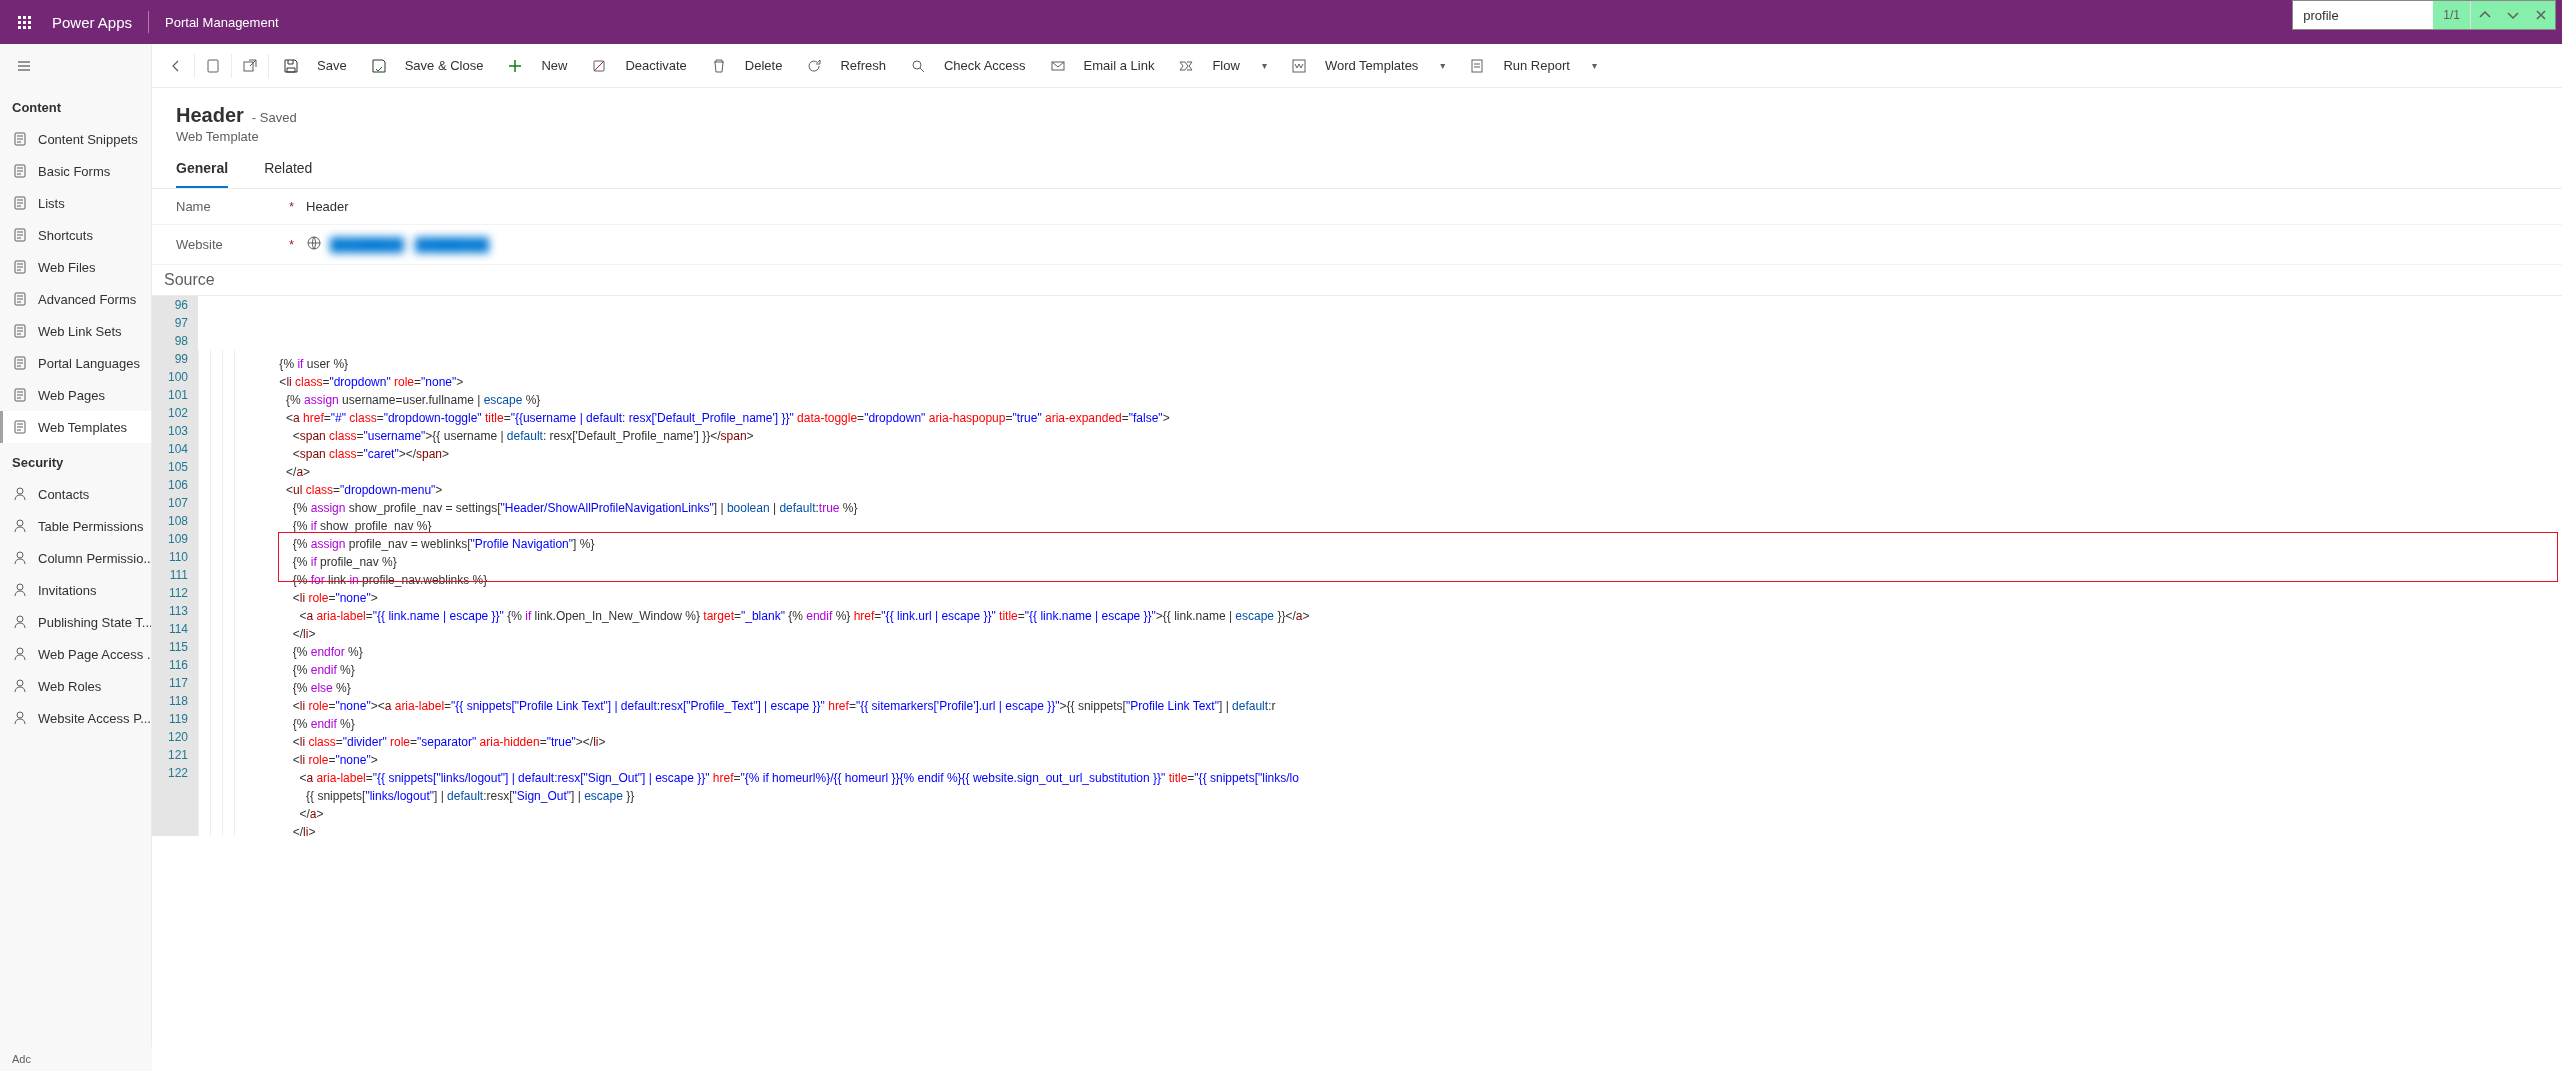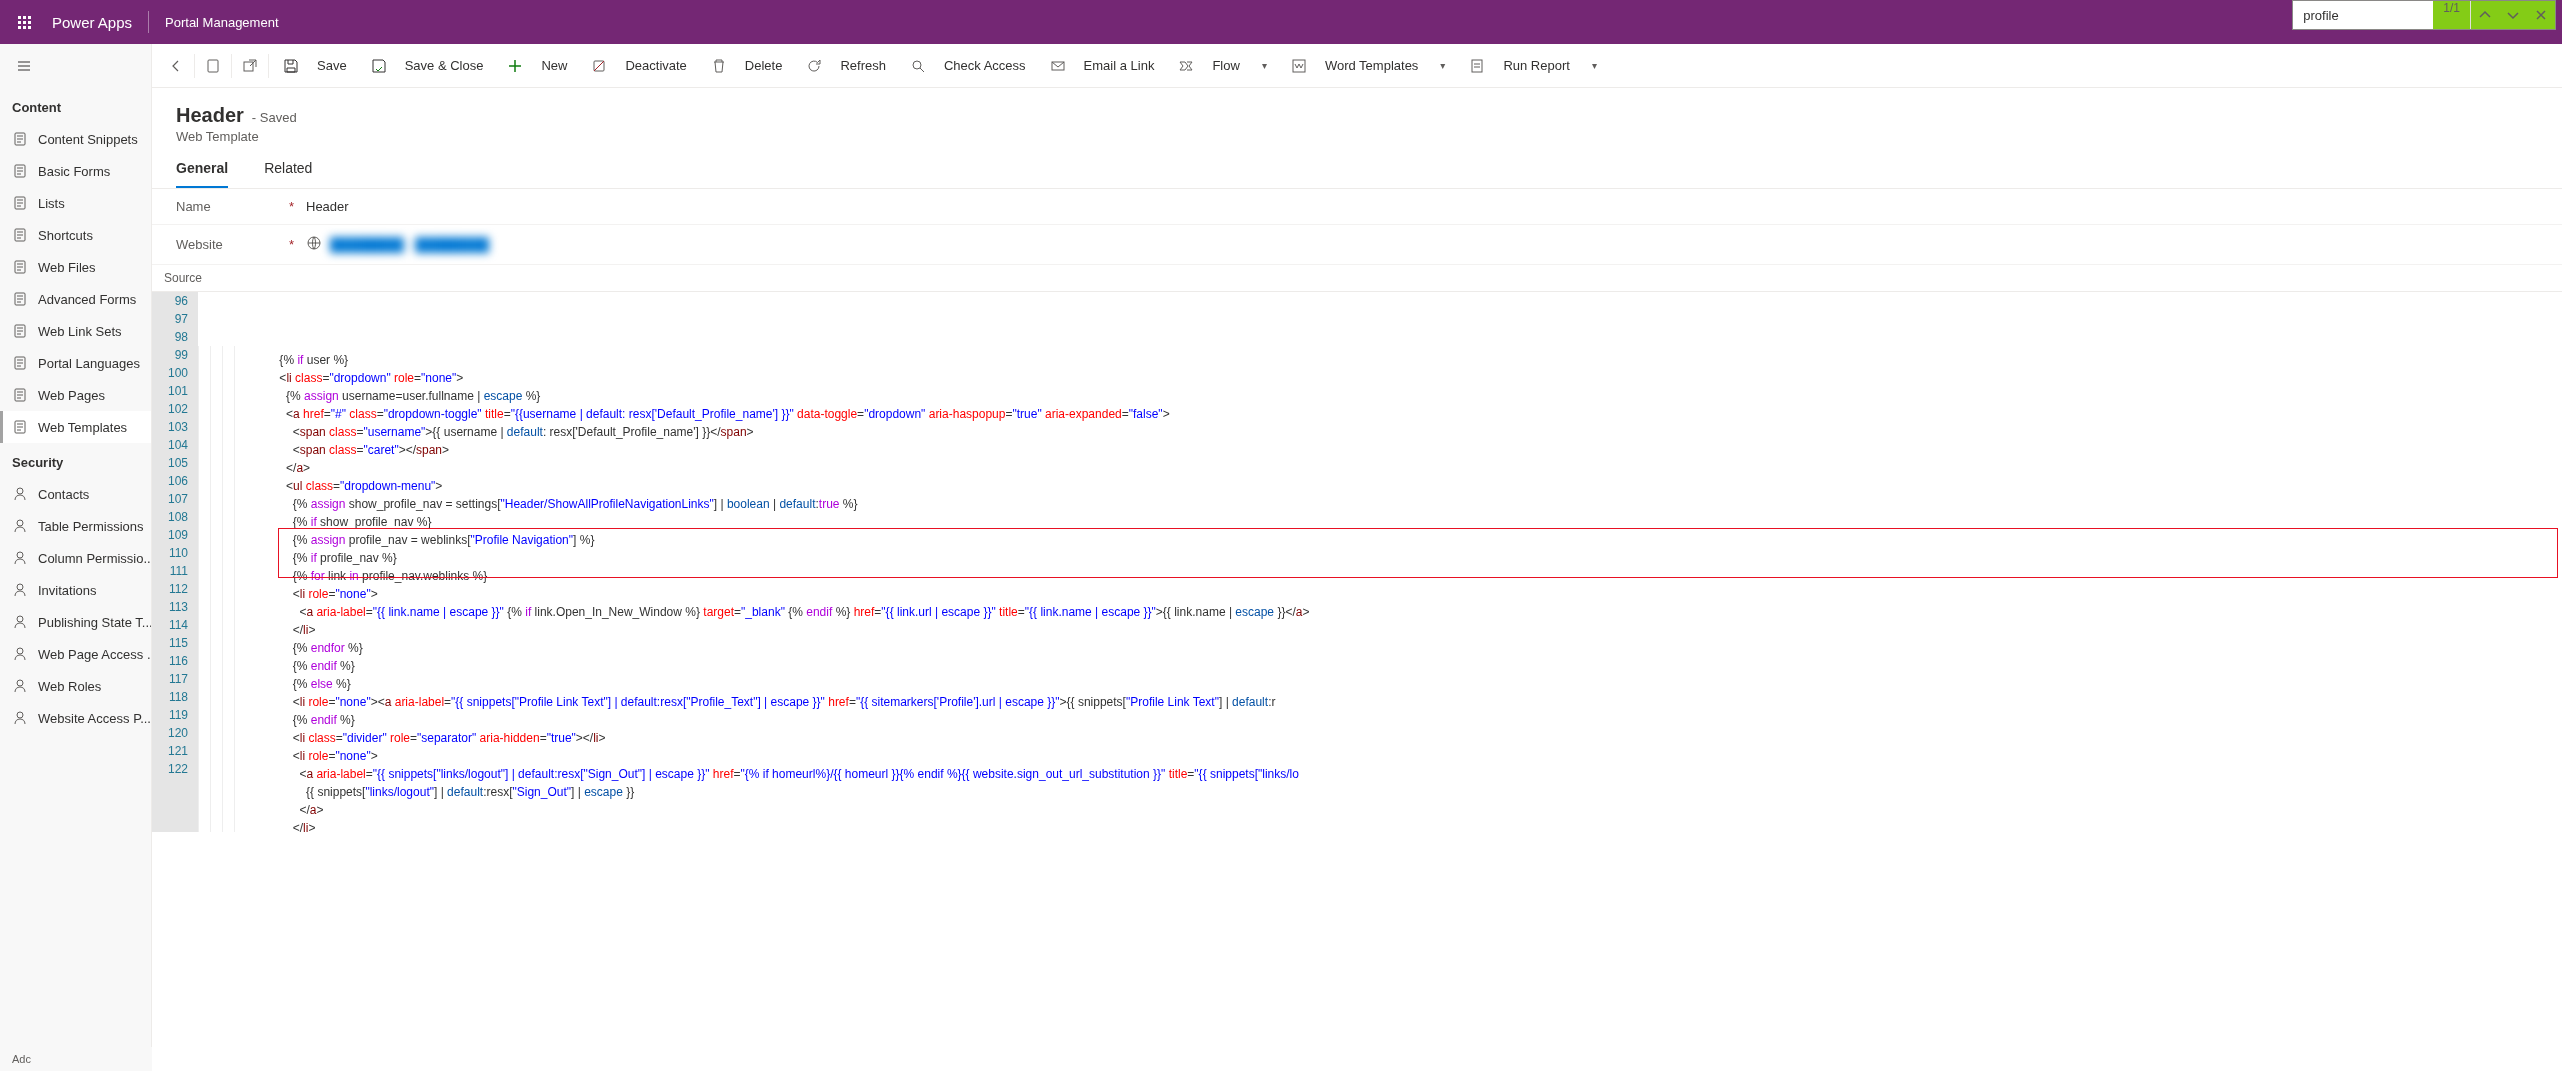--- a/index.html
+++ b/index.html
@@ -8,21 +8,21 @@
 
 .top-bar { background: #742774; height: 44px; display: flex; align-items: center; color: #fff; position: relative; }
 .waffle { width: 48px; height: 44px; display: flex; align-items: center; justify-content: center; cursor: pointer; }
 .waffle-grid { display: grid; grid-template-columns: repeat(3, 3px); grid-template-rows: repeat(3, 3px); gap: 2px; }
 .waffle-grid span { background: #fff; width: 3px; height: 3px; }
 .brand { font-weight: 400; font-size: 15px; padding: 0 16px 0 4px; }
 .brand-divider { width: 1px; height: 22px; background: rgba(255,255,255,0.4); }
 .app-name { padding: 0 16px; font-size: 13px; }
 
 
-.search-box { position: absolute; right: 6px; top: 0; background: #84cc16; color: #605e5c; display: flex; align-items: flex-start; height: 30px; border: 1px solid #8a8886; }
+.search-box { position: absolute; right: 6px; top: 0; background: #86efac; color: #605e5c; display: flex; align-items: center; height: 30px; border: 1px solid #8a8886; }
 .search-input { border: none; outline: none; padding: 0 10px; width: 140px; height: 100%; font-size: 13px; color: #323130; }
 .search-count { font-size: 12px; padding: 0 10px; color: #605e5c; }
 .search-nav { display: flex; border-left: 1px solid #e1dfdd; height: 100%; }
 .search-nav div { width: 28px; display: flex; align-items: center; justify-content: center; cursor: pointer; color: #605e5c; }
 .cmd-item { display: flex; align-items: center; gap: 18px; padding: 0 12px; height: 100%; cursor: pointer; font-size: 13px; }
 .cmd-icon { width: 16px; height: 16px; display: flex; align-items: center; justify-content: center; color: #323130; }
 .cmd-icon.green { color: #107c10; }
 .cmd-sep { width: 1px; height: 24px; background: #edebe9; margin: 0 2px; }
 .chev-down { margin-left: 4px; font-size: 10px; color: #605e5c; }
 
@@ -52,21 +52,21 @@
 .tab.active { border-bottom: 2px solid #0078d4; font-weight: 600; }
 
 .form-body { flex: 1; overflow: auto; }
 .form-row { display: flex; align-items: center; padding: 10px 24px; border-bottom: 1px solid #f3f2f1; }
 .form-label { width: 130px; font-size: 13px; color: #605e5c; display: flex; justify-content: space-between; padding-right: 12px; }
 .req { color: #a4262c; }
 .form-value { font-size: 13px; display: flex; align-items: center; gap: 8px; }
 .globe-icon { color: #605e5c; }
 .blurred { filter: blur(4px); }
 
-.source-label { padding: 6px 12px; font-size: 12px; color: #605e5c; border-bottom: 1px solid #edebe9; }
+.source-label { padding: 6px 12px; font-size: 16px; color: #605e5c; border-bottom: 1px solid #edebe9; }
 
 
 .code-area { display: flex; font-family: Consolas, "Courier New", monospace; font-size: 12px; line-height: 18px; overflow: auto; }
 .gutter { text-align: right; color: #237893; user-select: none; padding: 0 10px 0 16px; background: #e5e5e5; }
 .gutter div { height: 18px; }
 .code-lines { flex: 1; white-space: pre; color: #333; position: relative; }
 .code-lines .ln { height: 18px; }
 .ruler { display: inline-block; width: 12px; height: 18px; }
 
 .highlight-box { position: absolute; border: 1px solid #e81123; pointer-events: none; }

